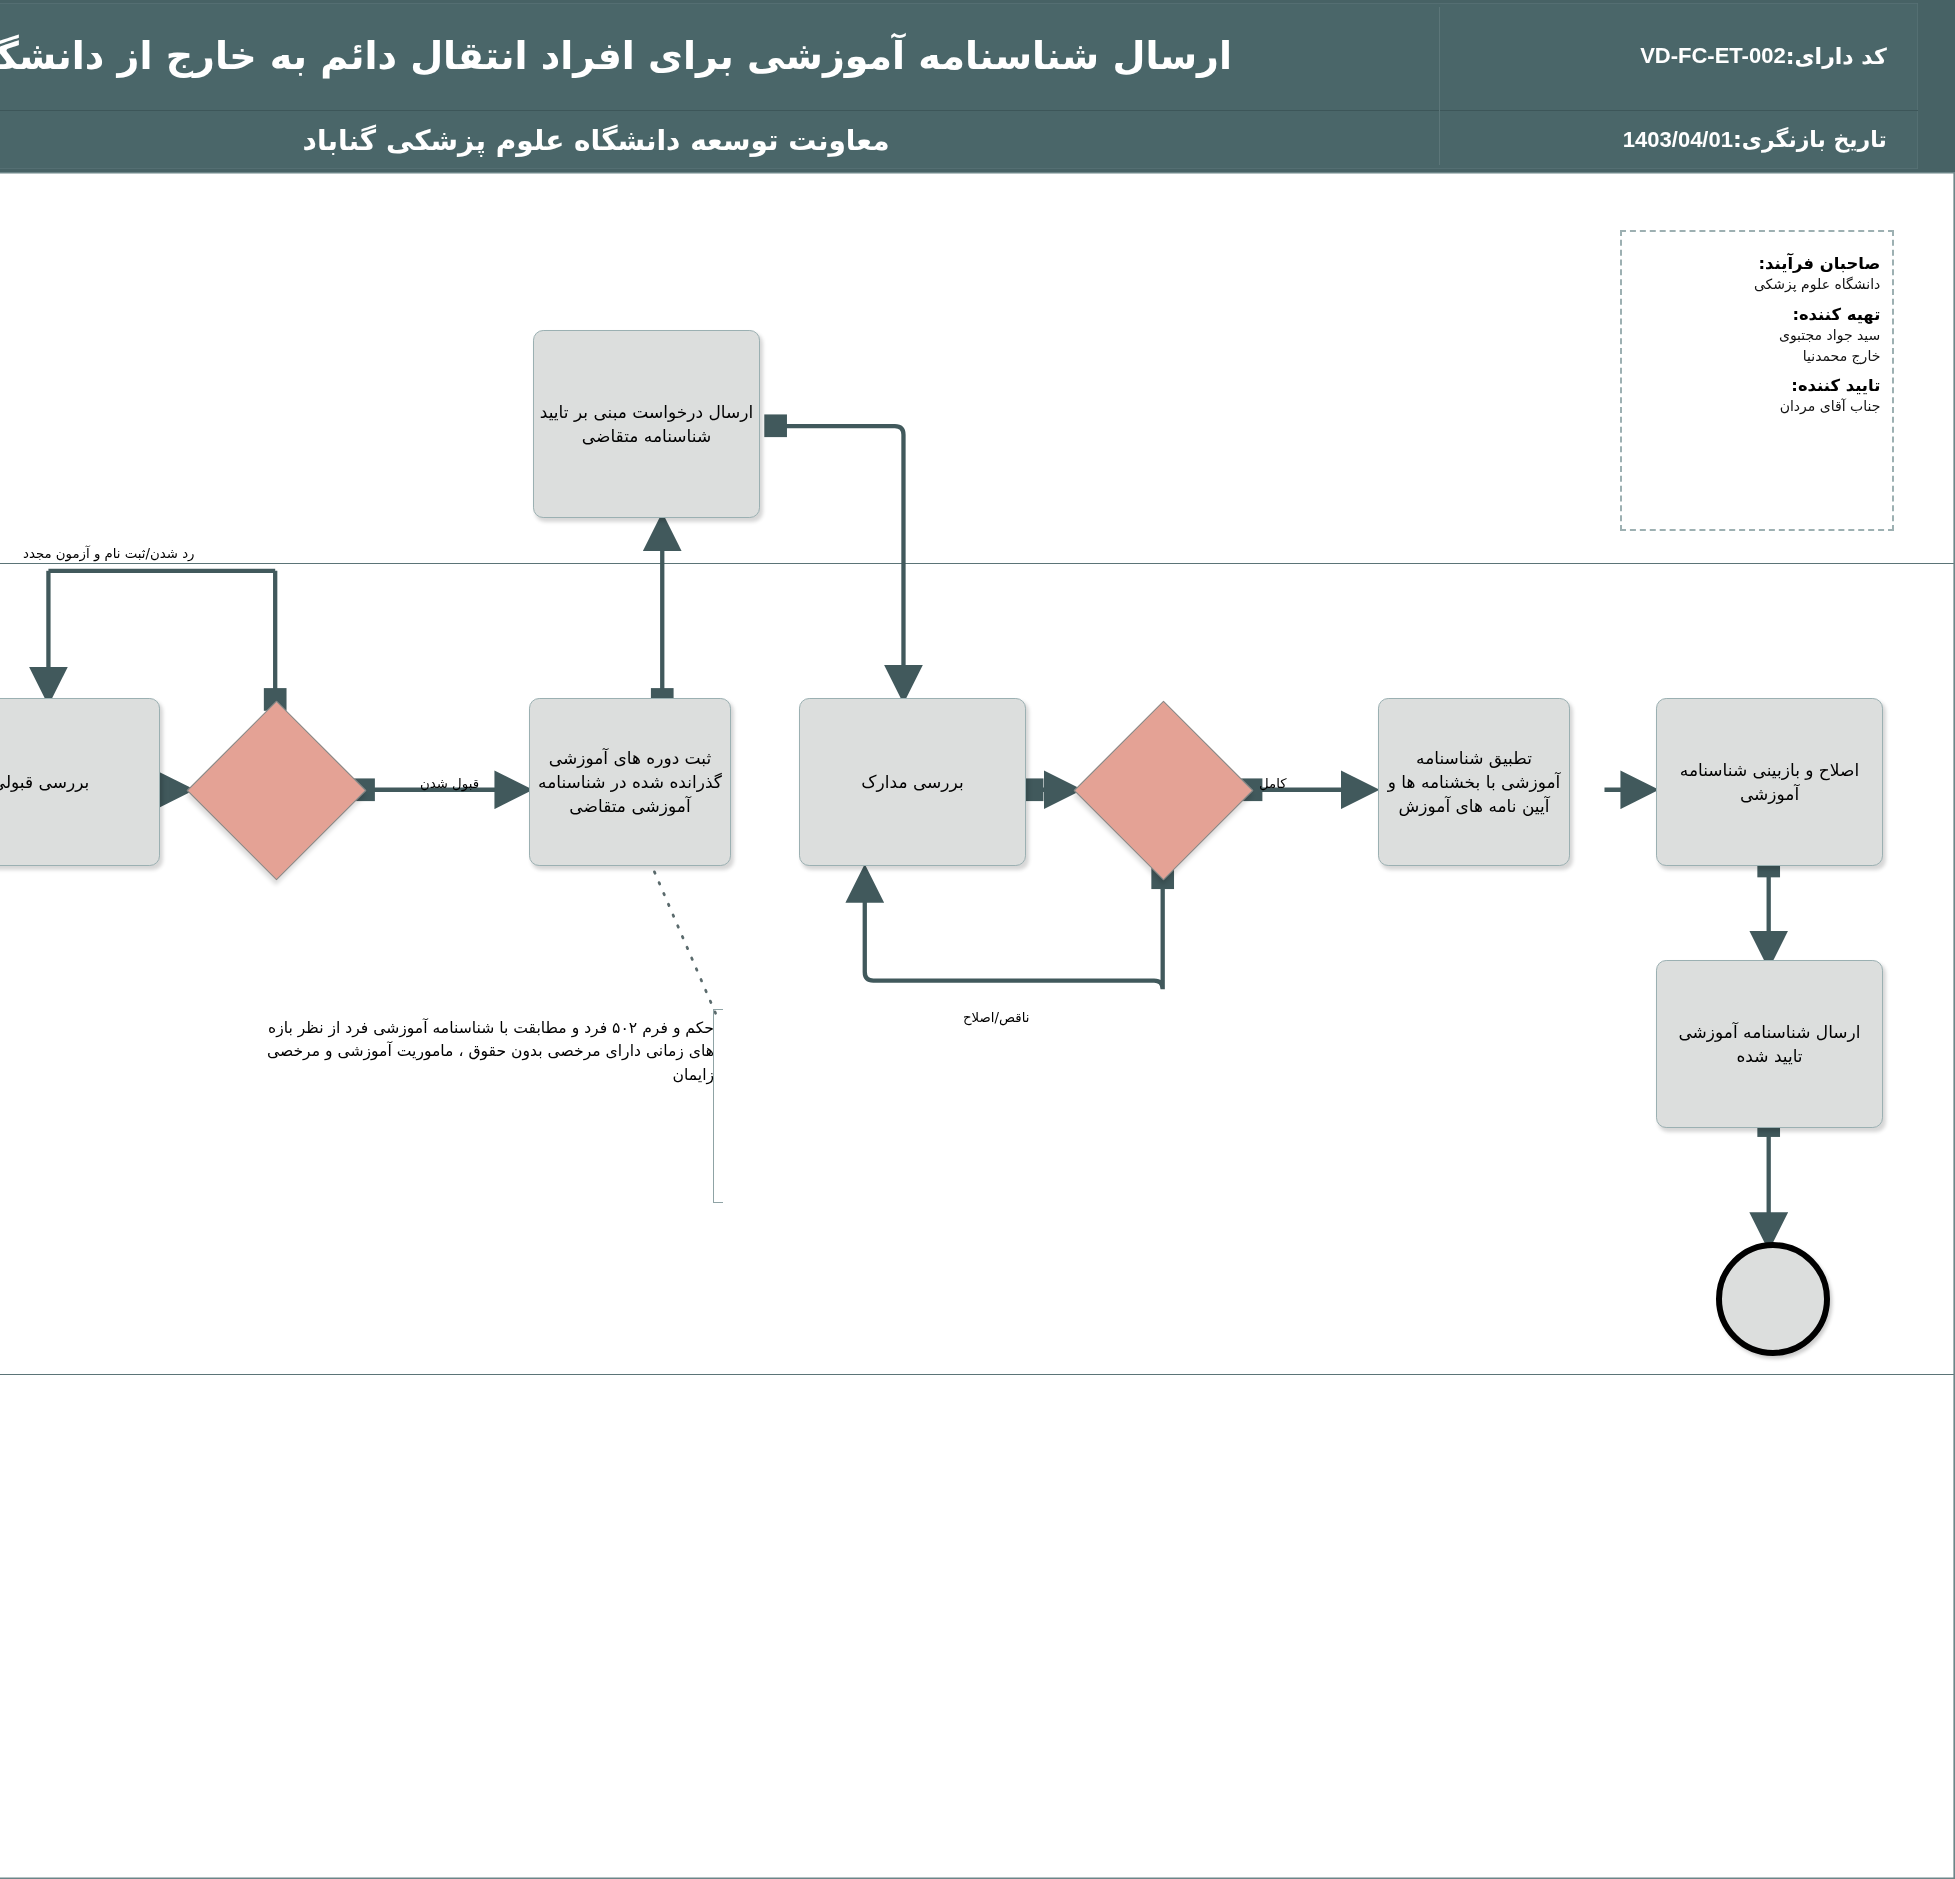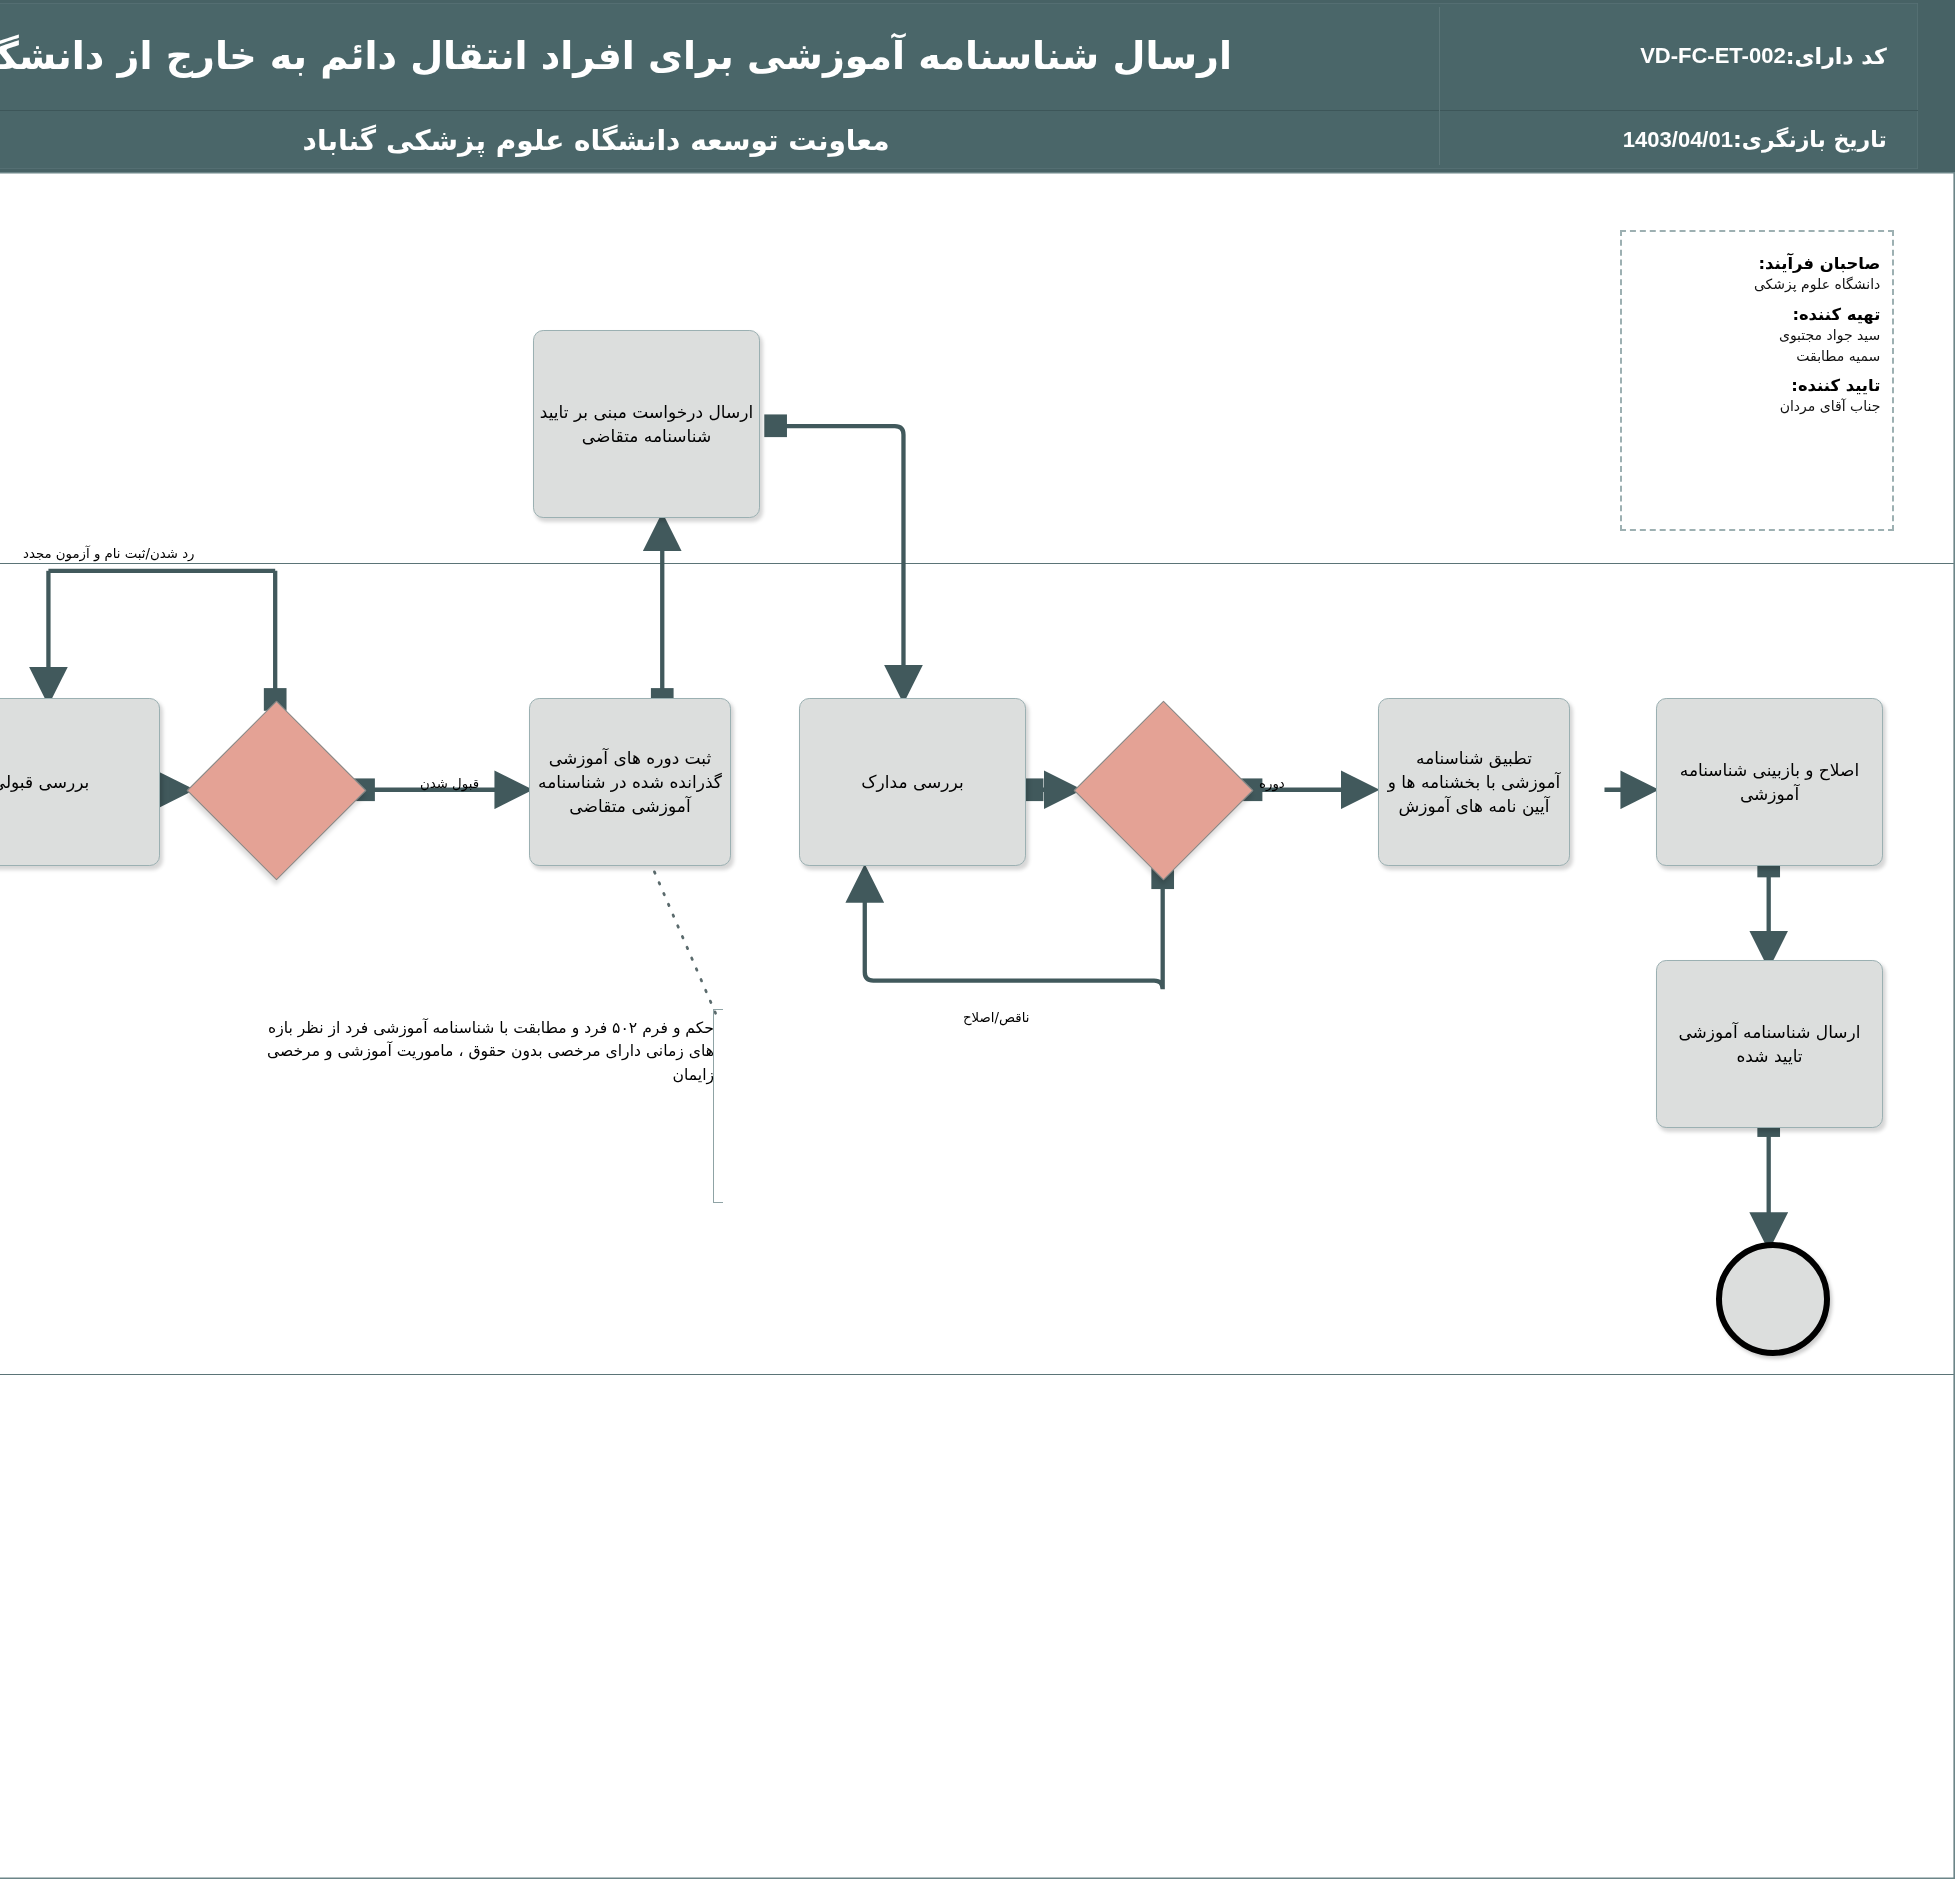--- a/index.html
+++ b/index.html
@@ -188,30 +188,30 @@
 
     <div class="task" style="left:2421px;top:960px;width:227px;height:168px;">
       <span>ارسال شناسنامه آموزشی تایید شده</span>
     </div>
 
     <div class="ev end" style="left:2481px;top:1242px;width:102px;height:102px;"></div>
   </div>
 
   <div class="edge-lbl" style="left:788px;top:546px;">رد شدن/ثبت نام و آزمون مجدد</div>
   <div class="edge-lbl" style="left:1185px;top:776px;">قبول شدن</div>
-  <div class="edge-lbl" style="left:2024px;top:776px;">دوره</div>
+  <div class="edge-lbl" style="left:2024px;top:776px;">کامل</div>
   <div class="edge-lbl" style="left:1728px;top:966px;margin-top:44px;">ناقص/اصلاح</div>
 
   <div class="note-br" style="left:1478px;top:1009px;width:8.6px;height:192px;"></div>
   <div class="note" style="left:1025px;top:1017px;width:454px;">حکم و فرم ۵۰۲ فرد و مطابقت با شناسنامه آموزشی فرد از نظر بازه های زمانی دارای مرخصی بدون حقوق ، ماموریت آموزشی و مرخصی زایمان</div>
 
   <div class="infobox" style="left:2385px;top:230px;width:274px;height:301px;">
     <div class="h">صاحبان فرآیند:</div>
     <div class="v">دانشگاه علوم پزشکی</div>
     <div class="h">تهیه کننده:</div>
     <div class="v">سید جواد مجتبوی</div>
-    <div class="v">سمیه مطابقت</div>
+    <div class="v">خارج محمدنیا</div>
     <div class="h">تایید کننده:</div>
     <div class="v">جناب آقای مردان</div>
   </div>
 
 </div>
 
 
 </body></html>

